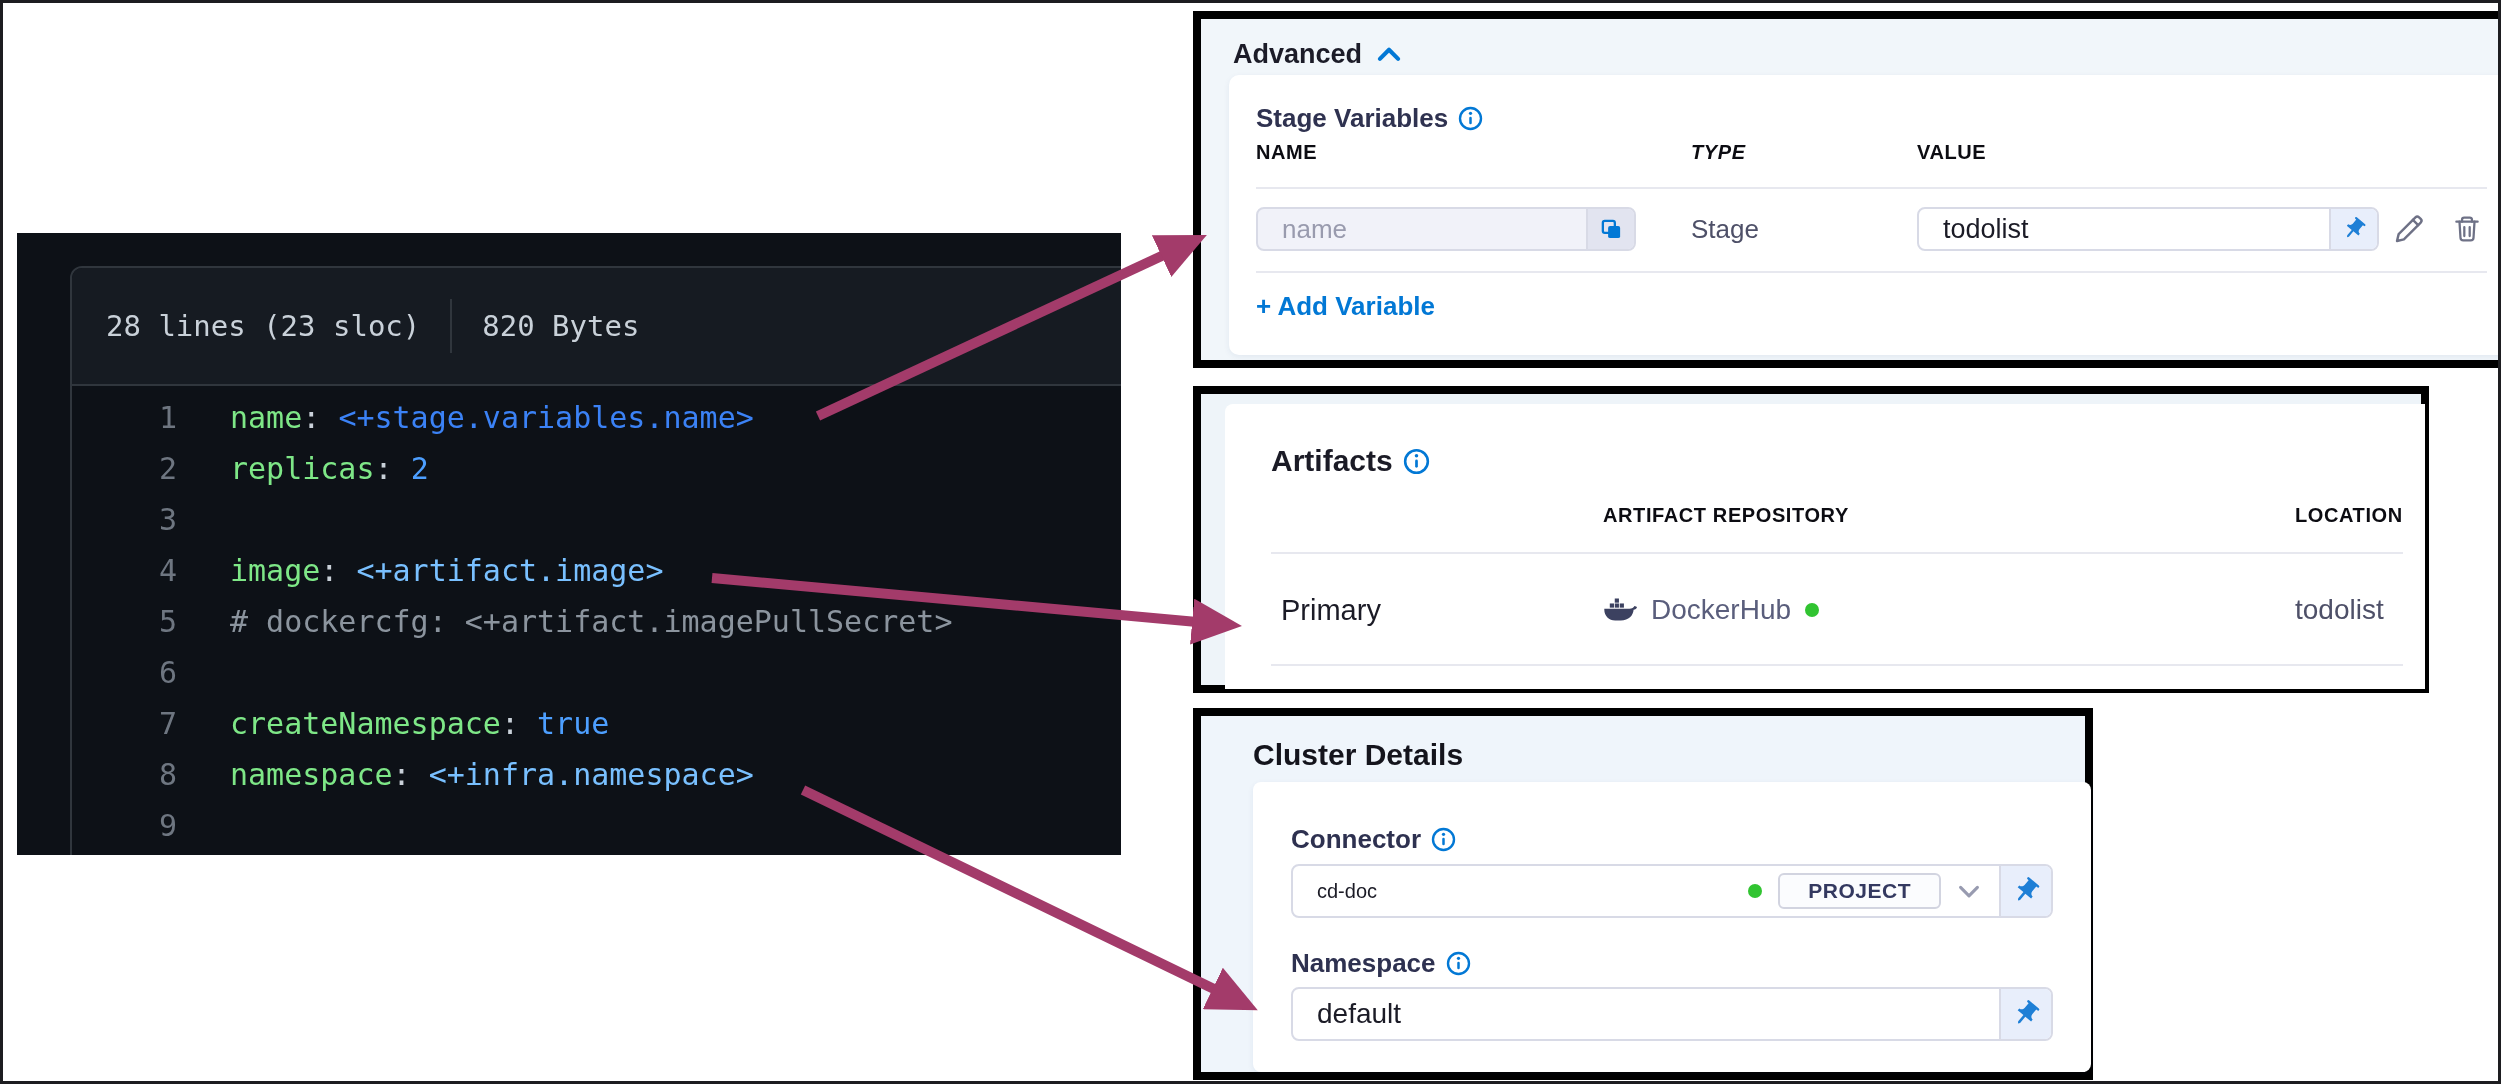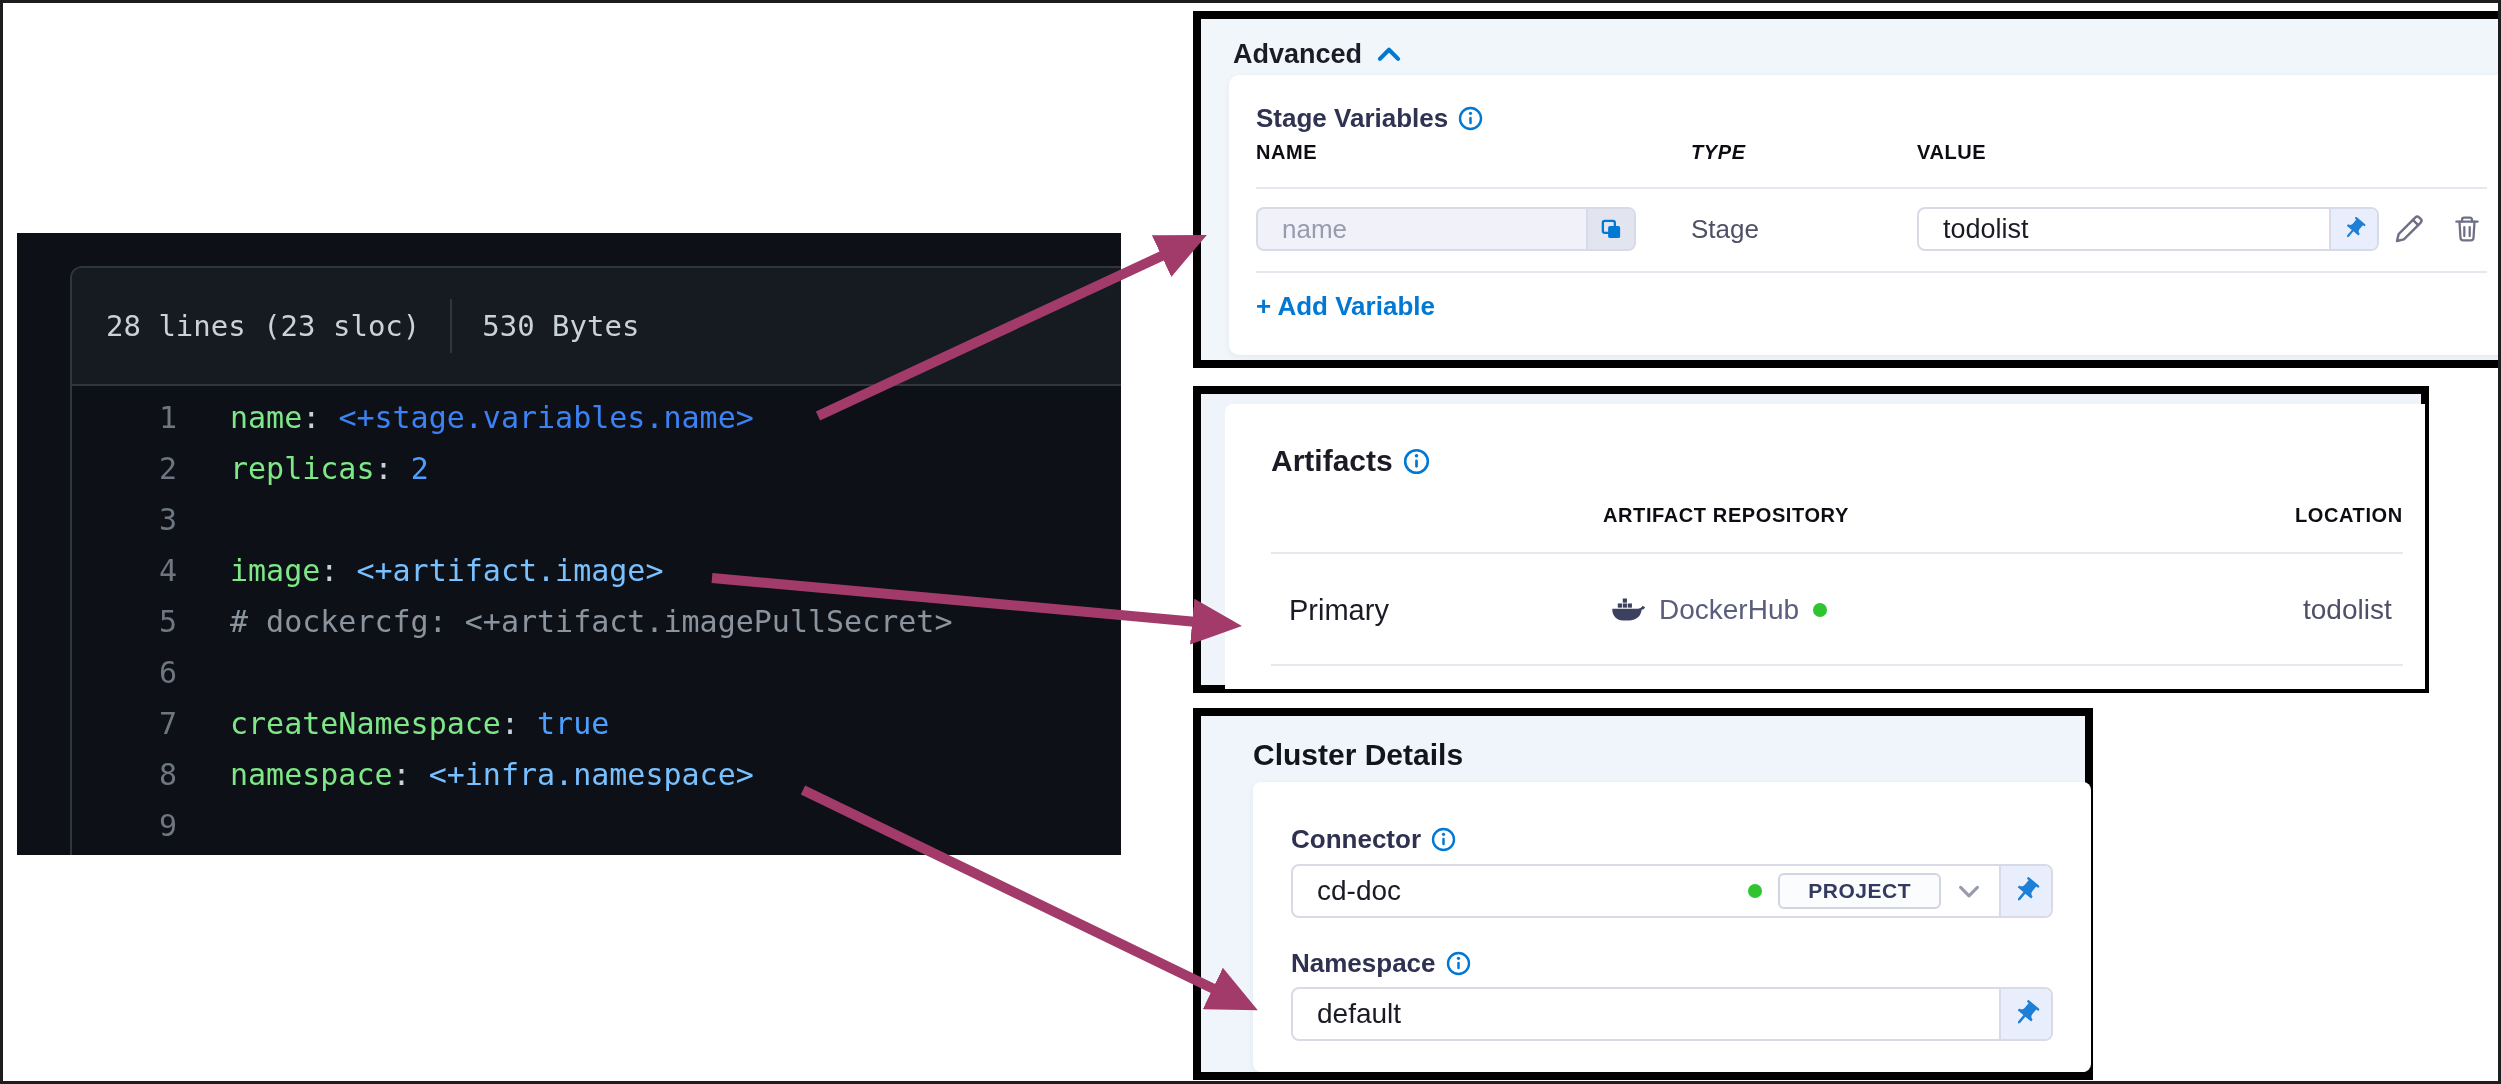--- a/index.html
+++ b/index.html
@@ -42,21 +42,21 @@
 </head>
 <body>
 
 <div id="frame">
 
   <section class="code-panel">
     <div class="file-box">
       <div class="file-header">
         <span>28 lines (23 sloc)</span>
         <span class="vdiv"></span>
-        <span>530 Bytes</span>
+        <span>820 Bytes</span>
       </div>
       <div class="code-area" id="code-area">
           <div class="code-line"><span class="ln" style="color: rgb(110, 118, 129);">1</span><span style="color: rgb(126, 231, 135);">name</span><span style="color: rgb(201, 209, 217);">: </span><span style="color: #3b82f6;">&lt;+stage.variables.name&gt;</span></div>
           <div class="code-line"><span class="ln" style="color: rgb(110, 118, 129);">2</span><span style="color: rgb(126, 231, 135);">replicas</span><span style="color: rgb(201, 209, 217);">: </span><span style="color: rgb(77, 159, 255);">2</span></div>
           <div class="code-line"><span class="ln" style="color: rgb(110, 118, 129);">3</span></div>
           <div class="code-line"><span class="ln" style="color: rgb(110, 118, 129);">4</span><span style="color: rgb(126, 231, 135);">image</span><span style="color: rgb(201, 209, 217);">: </span><span style="color: rgb(121, 192, 255);">&lt;+artifact.image&gt;</span></div>
           <div class="code-line"><span class="ln" style="color: rgb(110, 118, 129);">5</span><span style="color: rgb(139, 148, 158);"># dockercfg: &lt;+artifact.imagePullSecret&gt;</span></div>
           <div class="code-line"><span class="ln" style="color: rgb(110, 118, 129);">6</span></div>
           <div class="code-line"><span class="ln" style="color: rgb(110, 118, 129);">7</span><span style="color: rgb(126, 231, 135);">createNamespace</span><span style="color: rgb(201, 209, 217);">: </span><span style="color: rgb(77, 159, 255);">true</span></div>
           <div class="code-line"><span class="ln" style="color: rgb(110, 118, 129);">8</span><span style="color: rgb(126, 231, 135);">namespace</span><span style="color: rgb(201, 209, 217);">: </span><span style="color: rgb(121, 192, 255);">&lt;+infra.namespace&gt;</span></div>
@@ -150,21 +150,21 @@
               <circle cx="10" cy="5.8" r="1.3" fill="#0278d5"></circle>
             </svg>
         </span>
       </div>
 
       <span class="col-header" style="left:378px;top:100px;">ARTIFACT REPOSITORY</span>
       <span class="col-header" style="left:1070px;top:100px;">LOCATION</span>
 
       <div class="hairline" style="left:46px;right:22px;top:148px;"></div>
 
-      <div style="position:absolute;left:8px;right:0;top:170px;height:72px;">
+      <div style="position:absolute;left:0;right:0;top:170px;height:72px;">
         <span style="position:absolute;left:56px;top:0;height:72px;line-height:72px;font-size:29px;color:#1b1b26;">Primary</span>
         <span style="position:absolute;left:378px;top:0;height:72px;display:flex;align-items:center;gap:14px;">
           <span style="display:inline-flex;">
             <svg width="34" height="28" viewBox="0 0 26 20">
                 <g fill="#3c4160">
                   <rect x="5.2" y="5" width="3.2" height="3.2"></rect>
                   <rect x="9" y="5" width="3.2" height="3.2"></rect>
                   <rect x="12.8" y="5" width="3.2" height="3.2"></rect>
                   <rect x="9" y="1.2" width="3.2" height="3.2"></rect>
                   <path d="M1 9h19.2c1.9 0 3.3-.9 3.9-2.1.8.1 1.6.5 1.9 1-.4 1-1.3 1.7-2.6 1.9-.3 4.4-3.7 8.2-9.8 8.2H9.3C4.6 18 1 14.5 1 9.8V9z"></path>
@@ -189,21 +189,21 @@
         <span>Connector</span><span class="info-icon">
           <svg width="25" height="25" viewBox="0 0 20 20">
               <circle cx="10" cy="10" r="8.4" fill="none" stroke="#0278d5" stroke-width="1.9"></circle>
               <rect x="9" y="8.6" width="2" height="6" rx="1" fill="#0278d5"></rect>
               <circle cx="10" cy="5.8" r="1.3" fill="#0278d5"></circle>
             </svg>
         </span>
       </div>
 
       <div class="field" style="left:38px;top:82px;width:762px;height:54px;">
-        <input type="text" style="font-size: 28px;" value="cd-doc">
+        <input type="text" style="font-size: 20px;" value="cd-doc">
         <span class="status-dot" style="margin-right:16px;"></span>
         <span class="scope-badge" style="margin-right:16px;">PROJECT</span>
         <span style="display:inline-flex;margin-right:18px;">
           <svg width="24" height="18" viewBox="0 0 20 14">
               <polyline points="3,4 10,11 17,4" fill="none" stroke="#989bb0" stroke-width="2.6" stroke-linecap="round" stroke-linejoin="round"></polyline>
             </svg>
         </span>
         <span class="seg pin">
           <svg width="30" height="30" viewBox="0 0 24 24">
               <g transform="rotate(40 12 12)">

